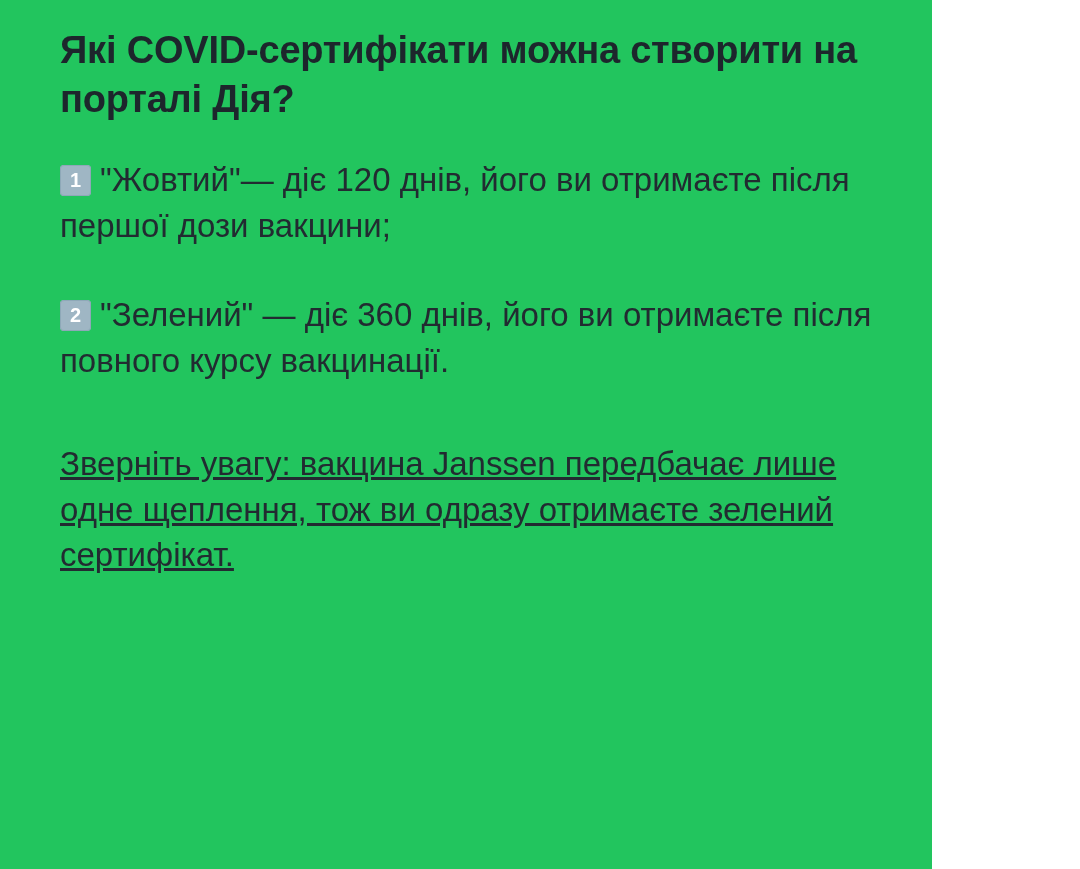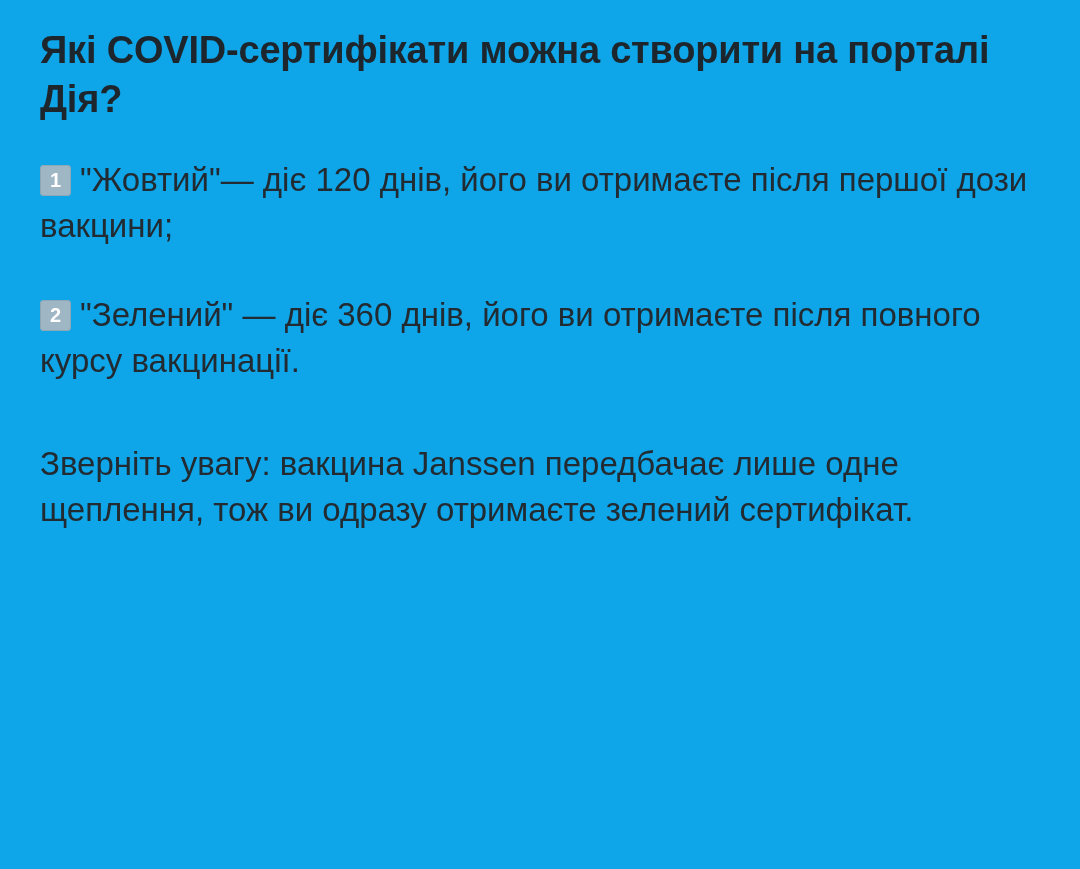--- a/index.html
+++ b/index.html
@@ -9,24 +9,24 @@
   }
   body {
     width: 1080px;
     height: 869px;
     font-family: "Liberation Sans", sans-serif;
     color: #222b31;
     -webkit-font-smoothing: antialiased;
   }
   .page {
     box-sizing: border-box;
-    width: 1080px;
+    width: 932px;
     height: 869px;
-    padding: 26px 40px 0 40px;
-    background: #0ea5e9;
+    padding: 26px 40px 0 60px;
+    background: #22c55e;
     overflow: hidden;
   }
   .title {
     font-size: 38px;
     font-weight: 700;
     line-height: 1.28;
     letter-spacing: -0.2px;
     color: #1d262c;
     margin: 0 0 34px 0;
     max-width: 990px;
@@ -34,20 +34,21 @@
   .para {
     font-size: 33px;
     font-weight: 400;
     line-height: 1.38;
     color: #222b31;
     margin: 0 0 44px 0;
     max-width: 1000px;
   }
   .para:last-child {
     margin-bottom: 8px;
+    text-decoration: underline;
   }
   .list-item {
     display: block;
     font-size: 33px;
     line-height: 1.38;
     color: #222b31;
     margin: 0 0 44px 0;
     max-width: 1000px;
   }
   .num-badge {

